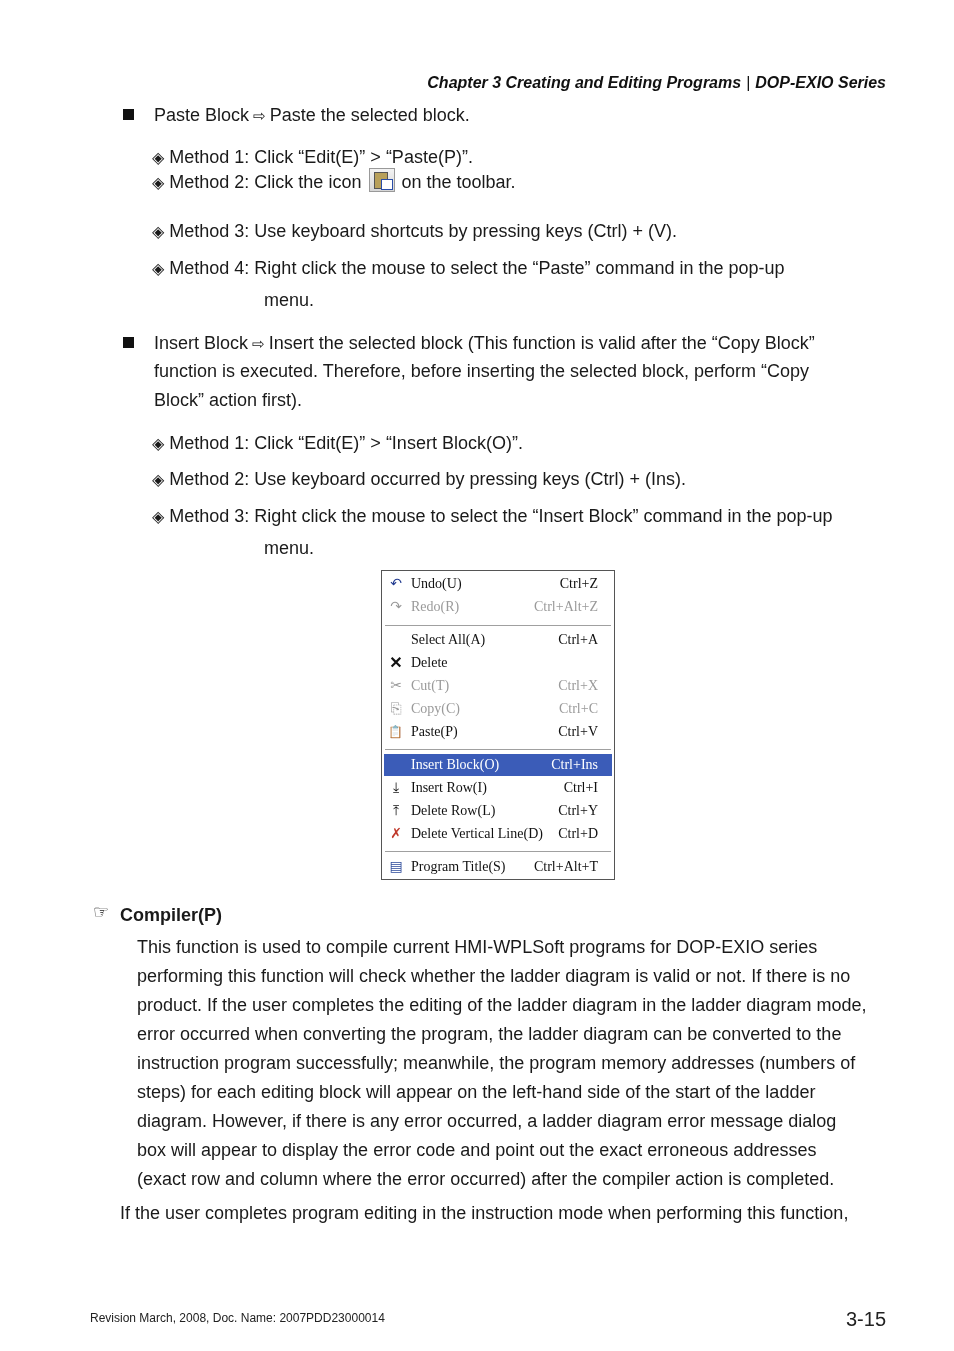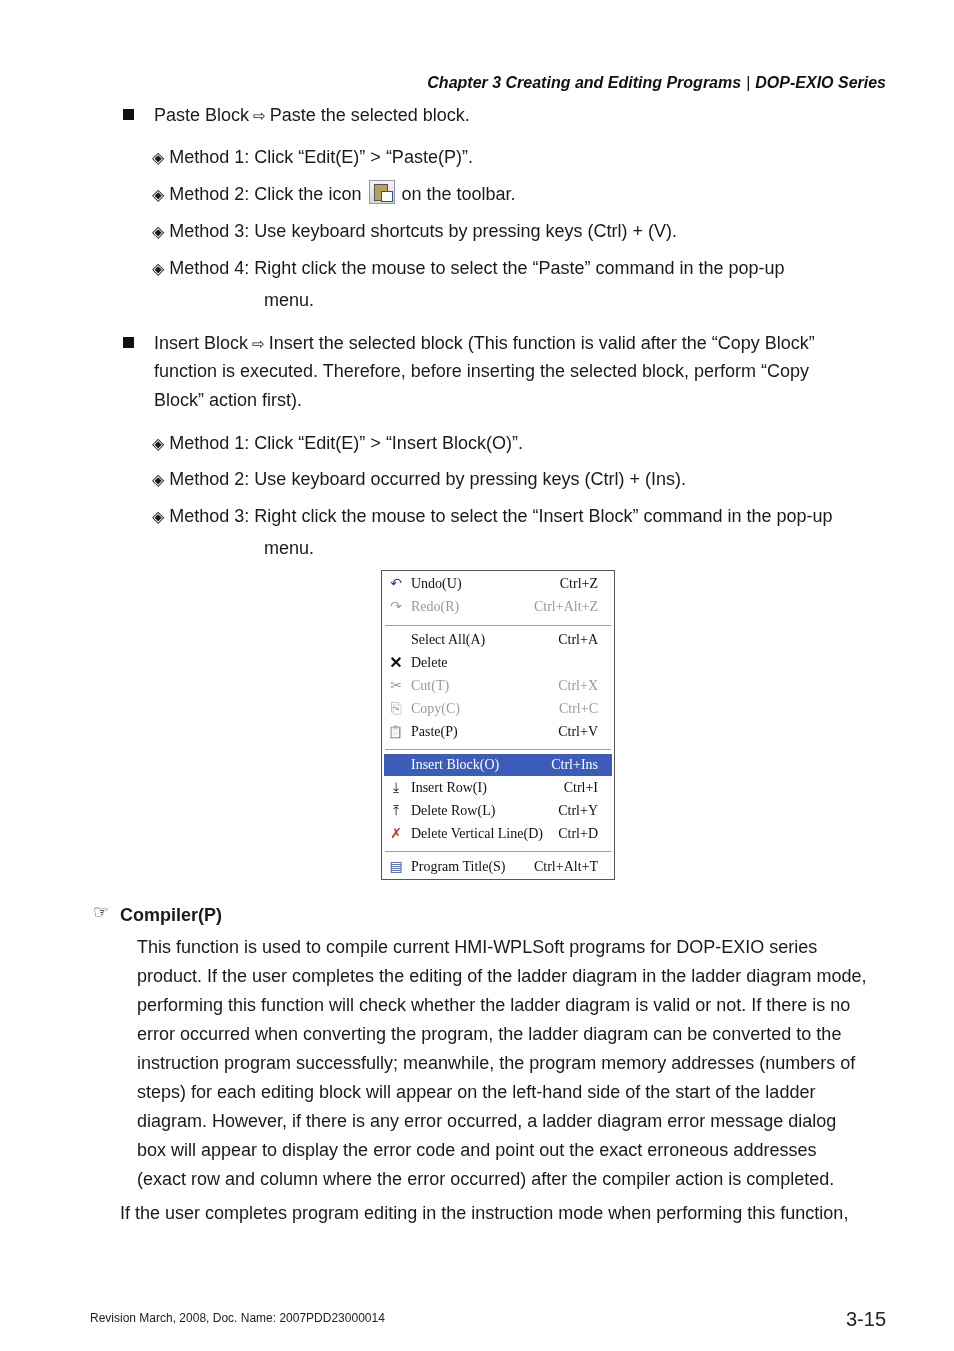--- a/index.html
+++ b/index.html
@@ -33,21 +33,21 @@
 
 <div class="header">
   <span>Chapter 3 Creating and Editing Programs</span><span class="sep">|</span><span>DOP-EXIO Series</span>
 </div>
 
 <div class="bullet-sq" style="left:123px; top:109px;"></div>
 <div class="t" style="left:154px; top:101px;">
   <span>Paste Block</span><span class="arrow">⇨</span><span>Paste the selected block.</span>
 </div>
 <div class="t" style="left:152px; top:143px;"><span class="dia">◈</span><span>Method 1: Click “Edit(E)” &gt; “Paste(P)”.</span></div>
-<div class="t" style="left:152px; top:180px;"><span class="dia">◈</span><span>Method 2: Click the icon</span><span class="icon-inline"><span class="clip"></span><span class="paper"></span></span><span>on the toolbar.</span></div>
+<div class="t" style="left:152px; top:168px;"><span class="dia">◈</span><span>Method 2: Click the icon</span><span class="icon-inline"><span class="clip"></span><span class="paper"></span></span><span>on the toolbar.</span></div>
 <div class="t" style="left:152px; top:217px;"><span class="dia">◈</span><span>Method 3: Use keyboard shortcuts by pressing keys (Ctrl) + (V).</span></div>
 <div class="t" style="left:152px; top:254px;"><span class="dia">◈</span><span>Method 4: Right click the mouse to select the “Paste” command in the pop-up</span></div>
 <div class="t" style="left:264px; top:286px;">menu.</div>
 
 <div class="bullet-sq" style="left:123px; top:337px;"></div>
 <div class="t" style="left:154px; top:329px;">
   <span>Insert Block</span><span class="arrow">⇨</span><span>Insert the selected block (This function is valid after the “Copy Block”</span>
 </div>
 <div class="t" style="left:154px; top:357px;">function is executed. Therefore, before inserting the selected block, perform “Copy</div>
 <div class="t" style="left:154px; top:386px;">Block” action first).</div>
@@ -116,22 +116,22 @@
       <span class="ic" style="color:#2c4a9a;">▤</span>
       <span class="lab">Program Title(S)</span>
       <span class="sc">Ctrl+Alt+T</span>
     </div>
 </div>
 
 <div class="hand">☞</div>
 <div class="t bold" style="left:120px; top:901px;">Compiler(P)</div>
 <div class="para" style="top:933px;margin-left:17px;">
   <div>This function is used to compile current HMI-WPLSoft programs for DOP-EXIO series</div>
+  <div>performing this function will check whether the ladder diagram is valid or not. If there is no</div>
   <div>product. If the user completes the editing of the ladder diagram in the ladder diagram mode,</div>
-  <div>performing this function will check whether the ladder diagram is valid or not. If there is no</div>
   <div>error occurred when converting the program, the ladder diagram can be converted to the</div>
   <div>instruction program successfully; meanwhile, the program memory addresses (numbers of</div>
   <div>steps) for each editing block will appear on the left-hand side of the start of the ladder</div>
   <div>diagram. However, if there is any error occurred, a ladder diagram error message dialog</div>
   <div>box will appear to display the error code and point out the exact erroneous addresses</div>
   <div>(exact row and column where the error occurred) after the compiler action is completed.</div>
 </div>
 <div class="para" style="top:1199px;">
   <div>If the user completes program editing in the instruction mode when performing this function,</div>
 </div>

